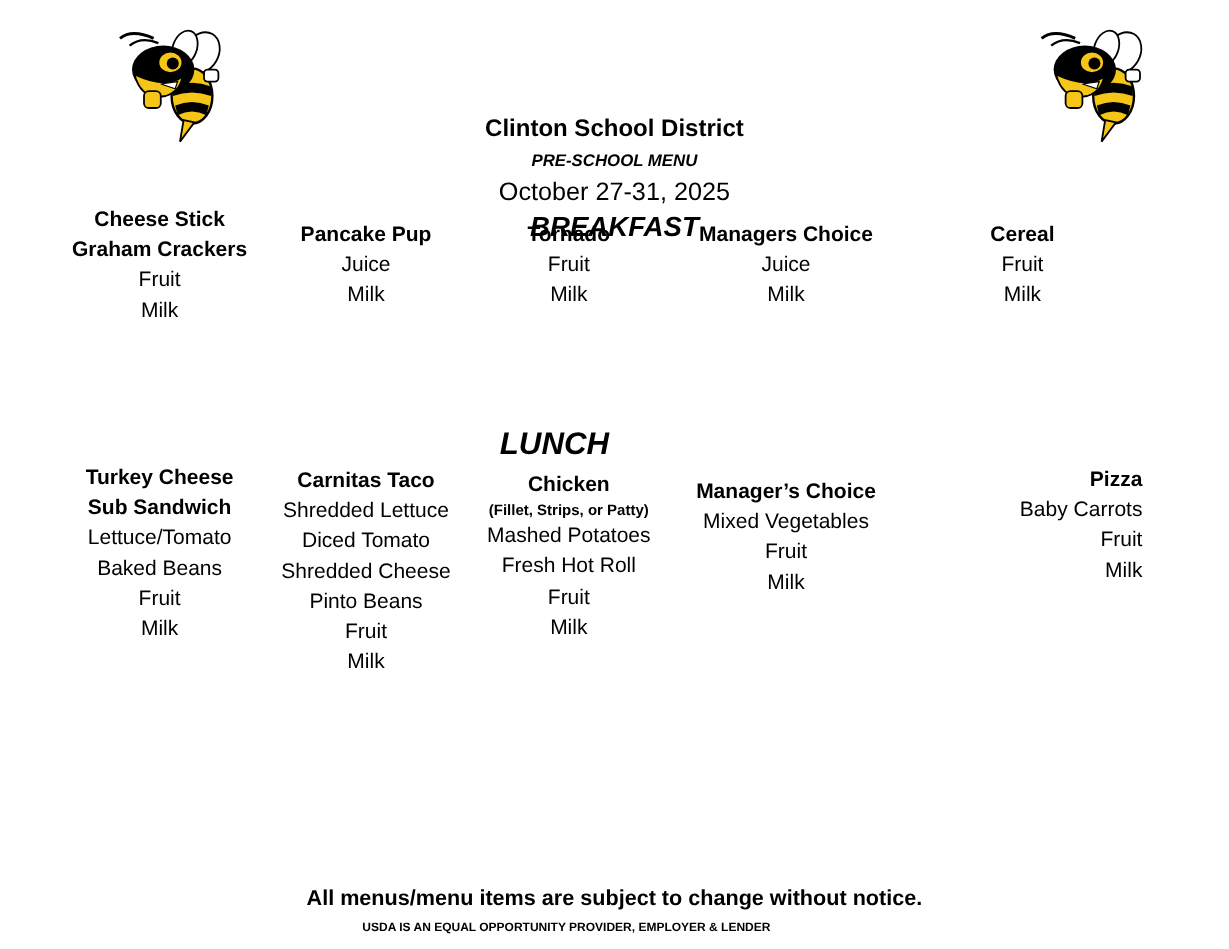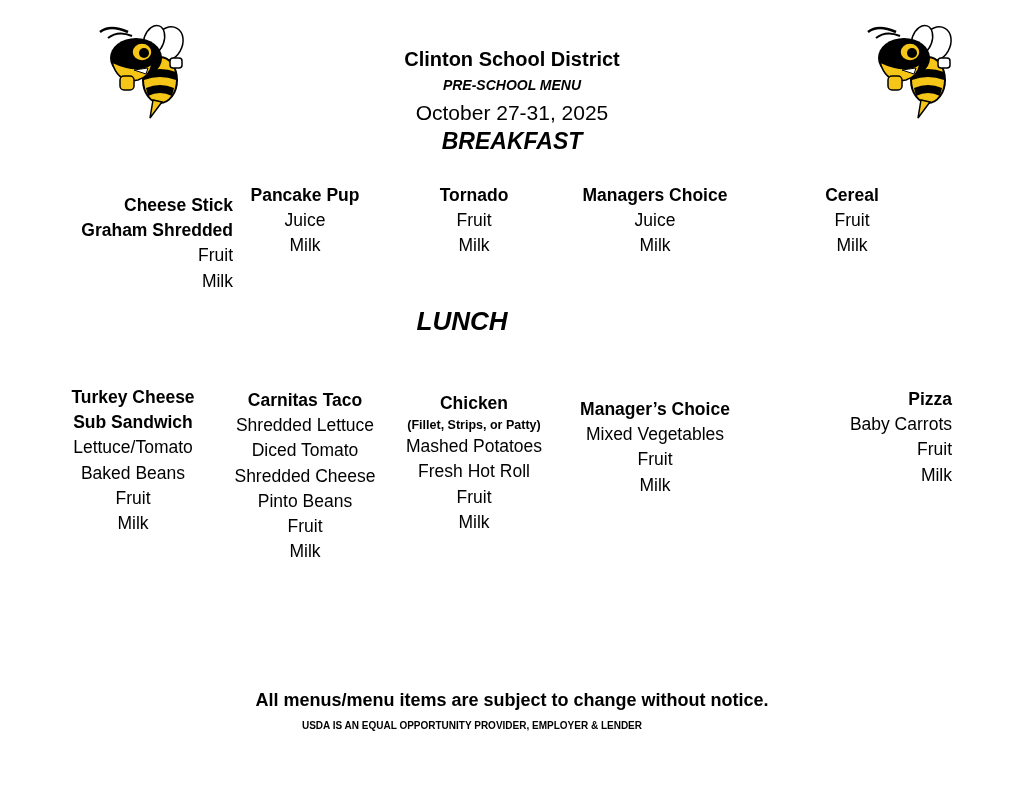--- a/index.html
+++ b/index.html
@@ -1,18 +1,18 @@
 <!DOCTYPE html>
 <html><head>
   <meta charset="utf-8">
   <style>
     html, body { margin:0; padding:0; background:#ffffff; }
     body { width:1024px; height:791px; position:relative; overflow:hidden;
            font-family:"Liberation Sans", "DejaVu Sans", sans-serif; color:#000; }
-    .abs { position:absolute; }
+    .abs { position:absolute;margin-top:48px; }
     .center { text-align:center; }
     .title { top:48px; left:0; width:1024px; font-size:20px; font-weight:bold; }
     .subtitle { top:77px; left:0; width:1024px; font-size:14px; font-weight:bold; font-style:italic; }
     .dates { top:101px; left:0; width:1024px; font-size:21px; }
     .sec-head { left:0; width:1024px; font-size:23px; font-weight:bold; font-style:italic; }
     .col { position:absolute; text-align:center; font-size:17.5px; line-height:25.2px; white-space:nowrap; }
     .col .b { font-weight:bold; }
     .col .note { font-weight:bold; font-size:12.5px; line-height:18px; }
     .footer1 { top:690px; left:0; width:1024px; font-size:18px; font-weight:bold; }
     .footer2 { top:720px; left:0; width:944px; font-size:10px; font-weight:bold; }
@@ -59,23 +59,23 @@
     <rect x="22" y="54" width="14" height="14" rx="4" fill="#f5c518" stroke="#000" stroke-width="1.5"></rect>
   </svg>
 </div>
 
 <div class="abs center title">Clinton School District</div>
 <div class="abs center subtitle">PRE-SCHOOL MENU</div>
 <div class="abs center dates">October 27-31, 2025</div>
 
 <div class="abs center sec-head" style="top:128px;">BREAKFAST</div>
 
-<div class="col" style="left:33px; width:200px; top:193px;text-align:right;">
+<div class="col" style="left:33px; width:200px; top:170px;">
   <div class="b">Cheese Stick</div>
-  <div class="b">Graham Shredded</div>
+  <div class="b">Graham Crackers</div>
   <div>Fruit</div>
   <div>Milk</div>
 </div>
 <div class="col" style="left:205px; width:200px; top:183px;">
   <div class="b">Pancake Pup</div>
   <div>Juice</div>
   <div>Milk</div>
 </div>
 <div class="col" style="left:374px; width:200px; top:183px;">
   <div class="b">Tornado</div>

